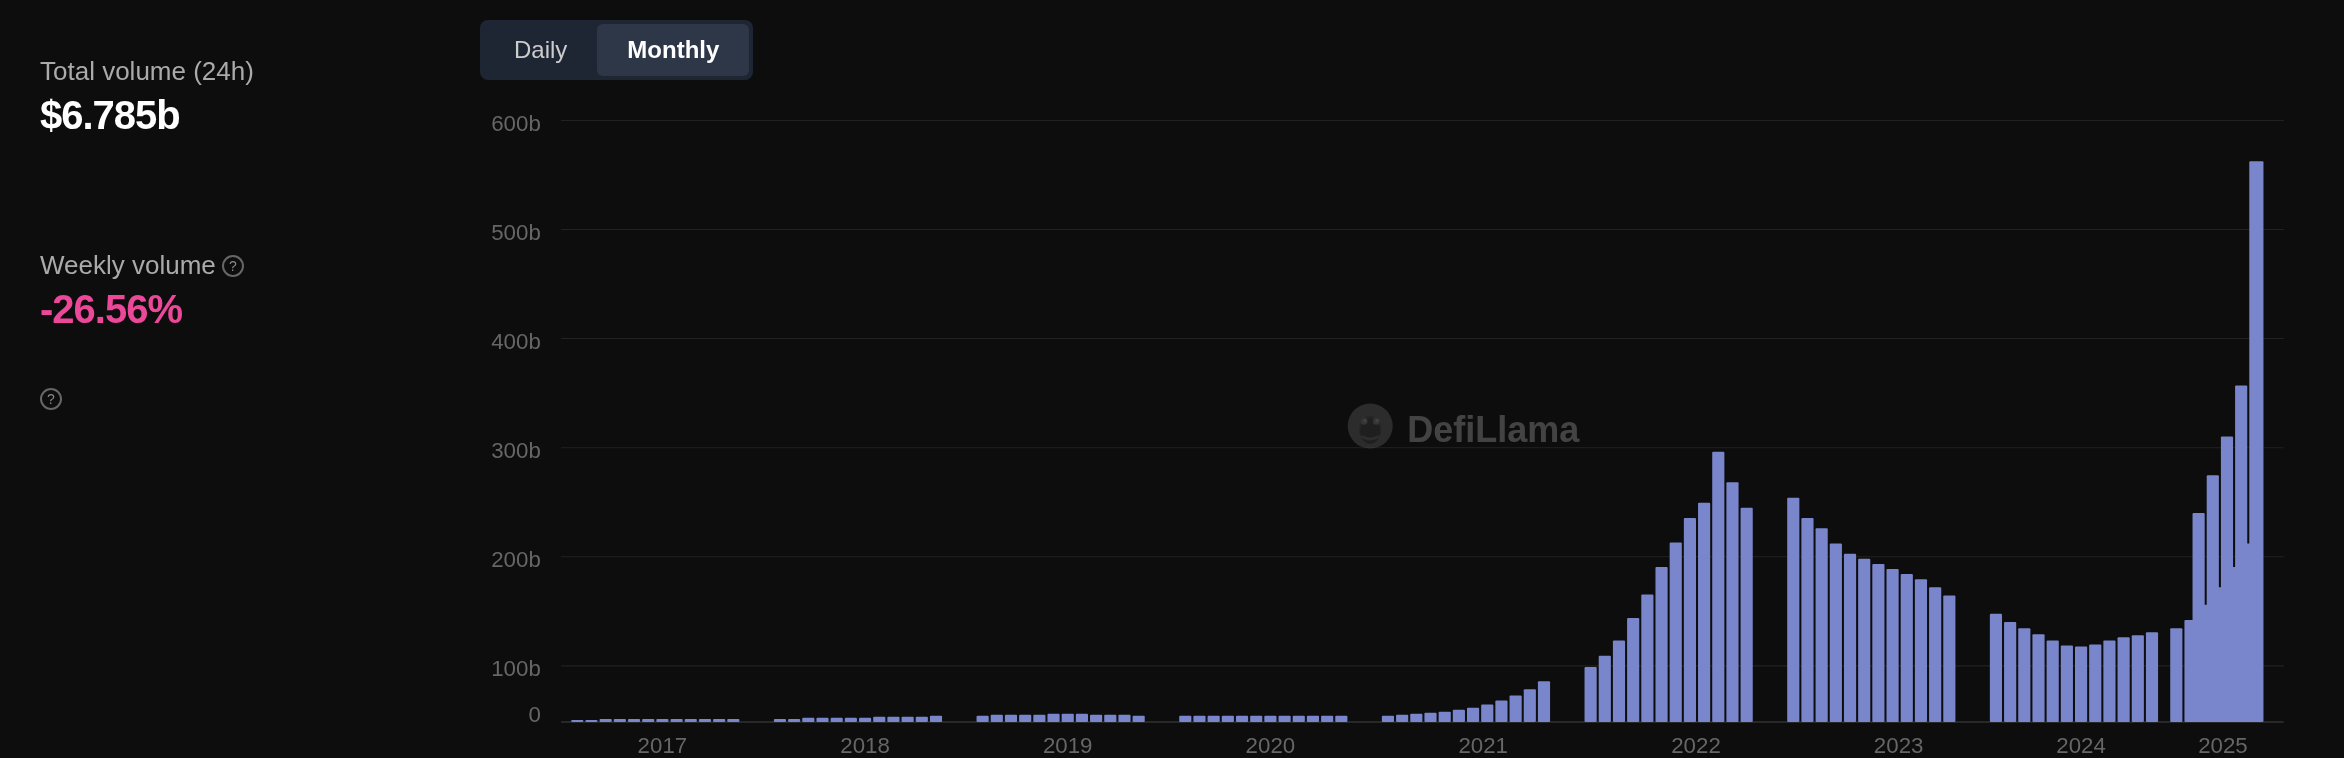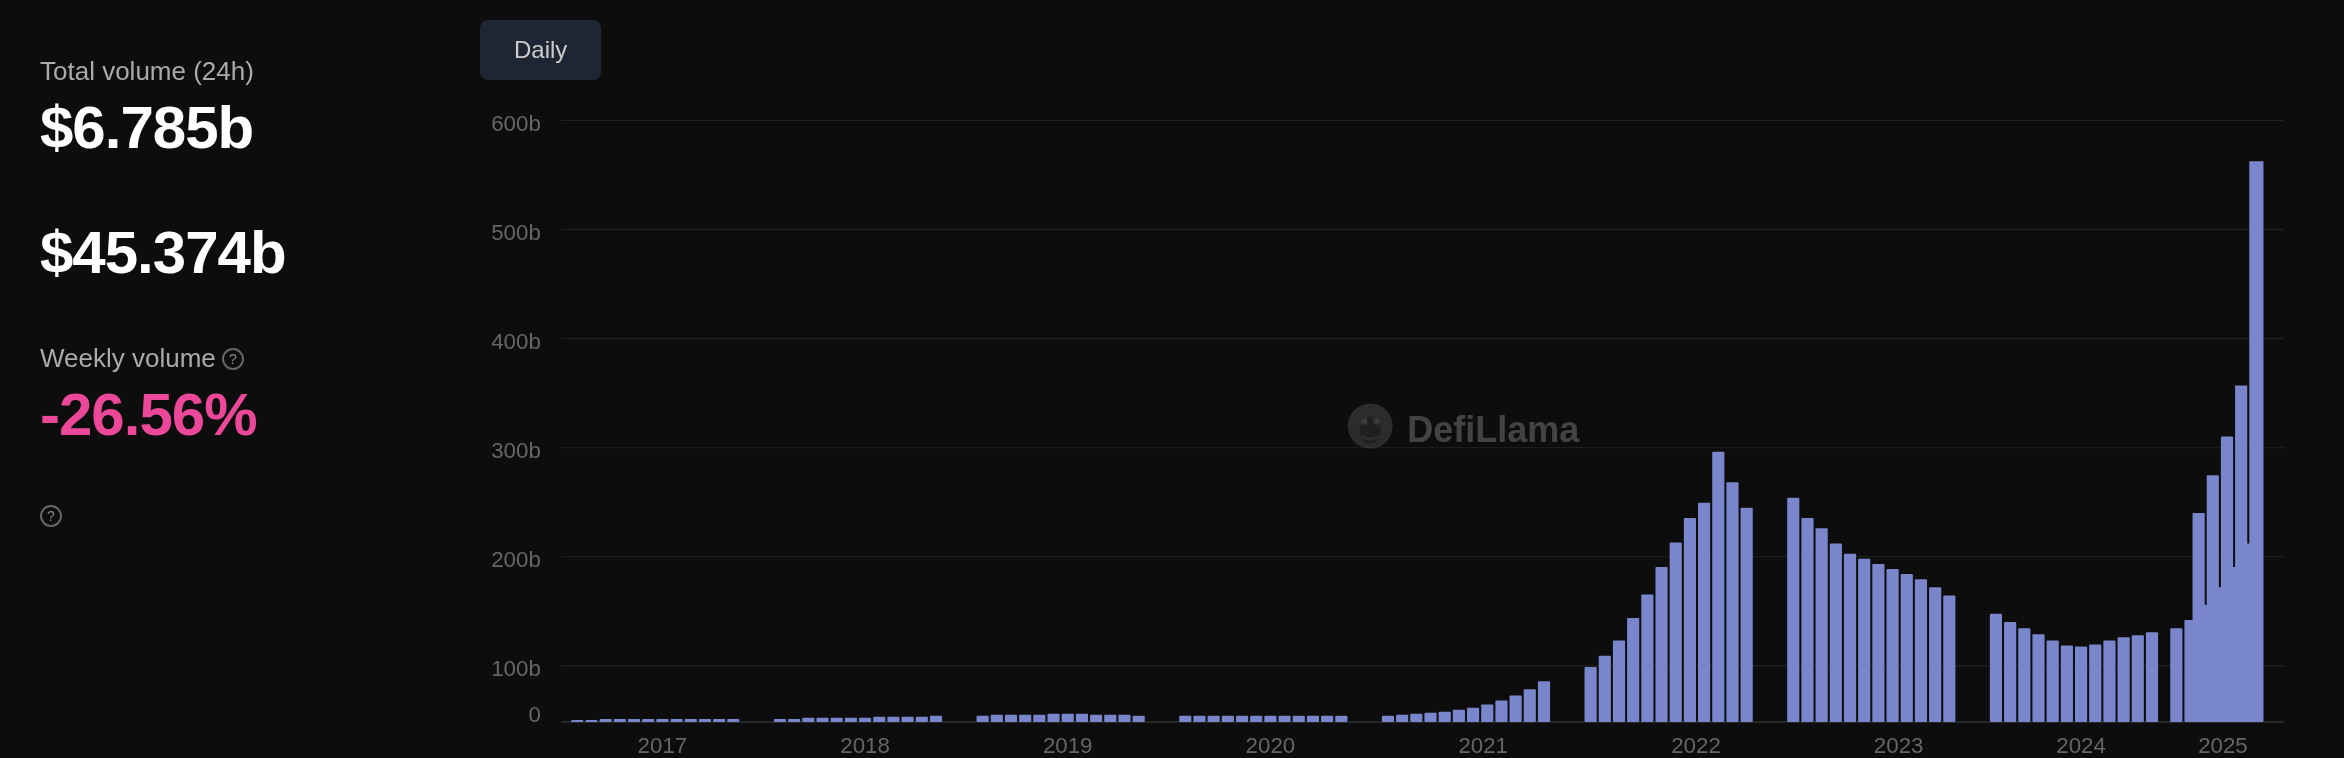--- a/index.html
+++ b/index.html
@@ -45,21 +45,21 @@
       border-radius: 50%;
       display: inline-flex;
       align-items: center;
       justify-content: center;
       font-size: 14px;
       color: #888;
       cursor: pointer;
     }
 
     .stat-value {
-      font-size: 60px;
+      font-size: 40px;
       font-weight: 700;
       color: #ffffff;
       letter-spacing: -1px;
     }
 
     .stat-value.negative {
       color: #ec4899;
     }
 
     .right-panel {
@@ -128,41 +128,41 @@
 
 <div class="left-panel">
   <div class="stat-block">
     <div class="stat-label">
       <span>Total volume (24h)</span>
     </div>
     <div class="stat-value">$6.785b</div>
   </div>
 
   <div class="stat-block">
-    <div class="stat-value">$45.374b</div>
   </div>
 
   <div class="stat-block">
     <div class="stat-label">
       <span>Weekly volume</span>
       <span class="help-icon">?</span>
     </div>
     <div class="stat-value negative">-26.56%</div>
   </div>
 
   <div class="stat-block">
     <div class="stat-label">
       <span class="help-icon">?</span>
     </div>
   </div>
 </div>
 
 <div class="right-panel">
   <div class="chart-controls">
     <button class="chart-btn">Daily</button>
+    <button class="chart-btn active">Monthly</button>
   </div>
 
   <div class="chart-area">
     <div class="watermark">
       <svg class="watermark-logo" viewBox="0 0 100 100">
         <circle cx="50" cy="50" r="45" fill="#555"></circle>
         <ellipse cx="50" cy="60" rx="20" ry="25" fill="#333"></ellipse>
         <circle cx="38" cy="42" r="6" fill="#777"></circle>
         <circle cx="62" cy="42" r="6" fill="#777"></circle>
         <path d="M30 70 Q50 85 70 70" stroke="#777" stroke-width="3" fill="none"></path>

